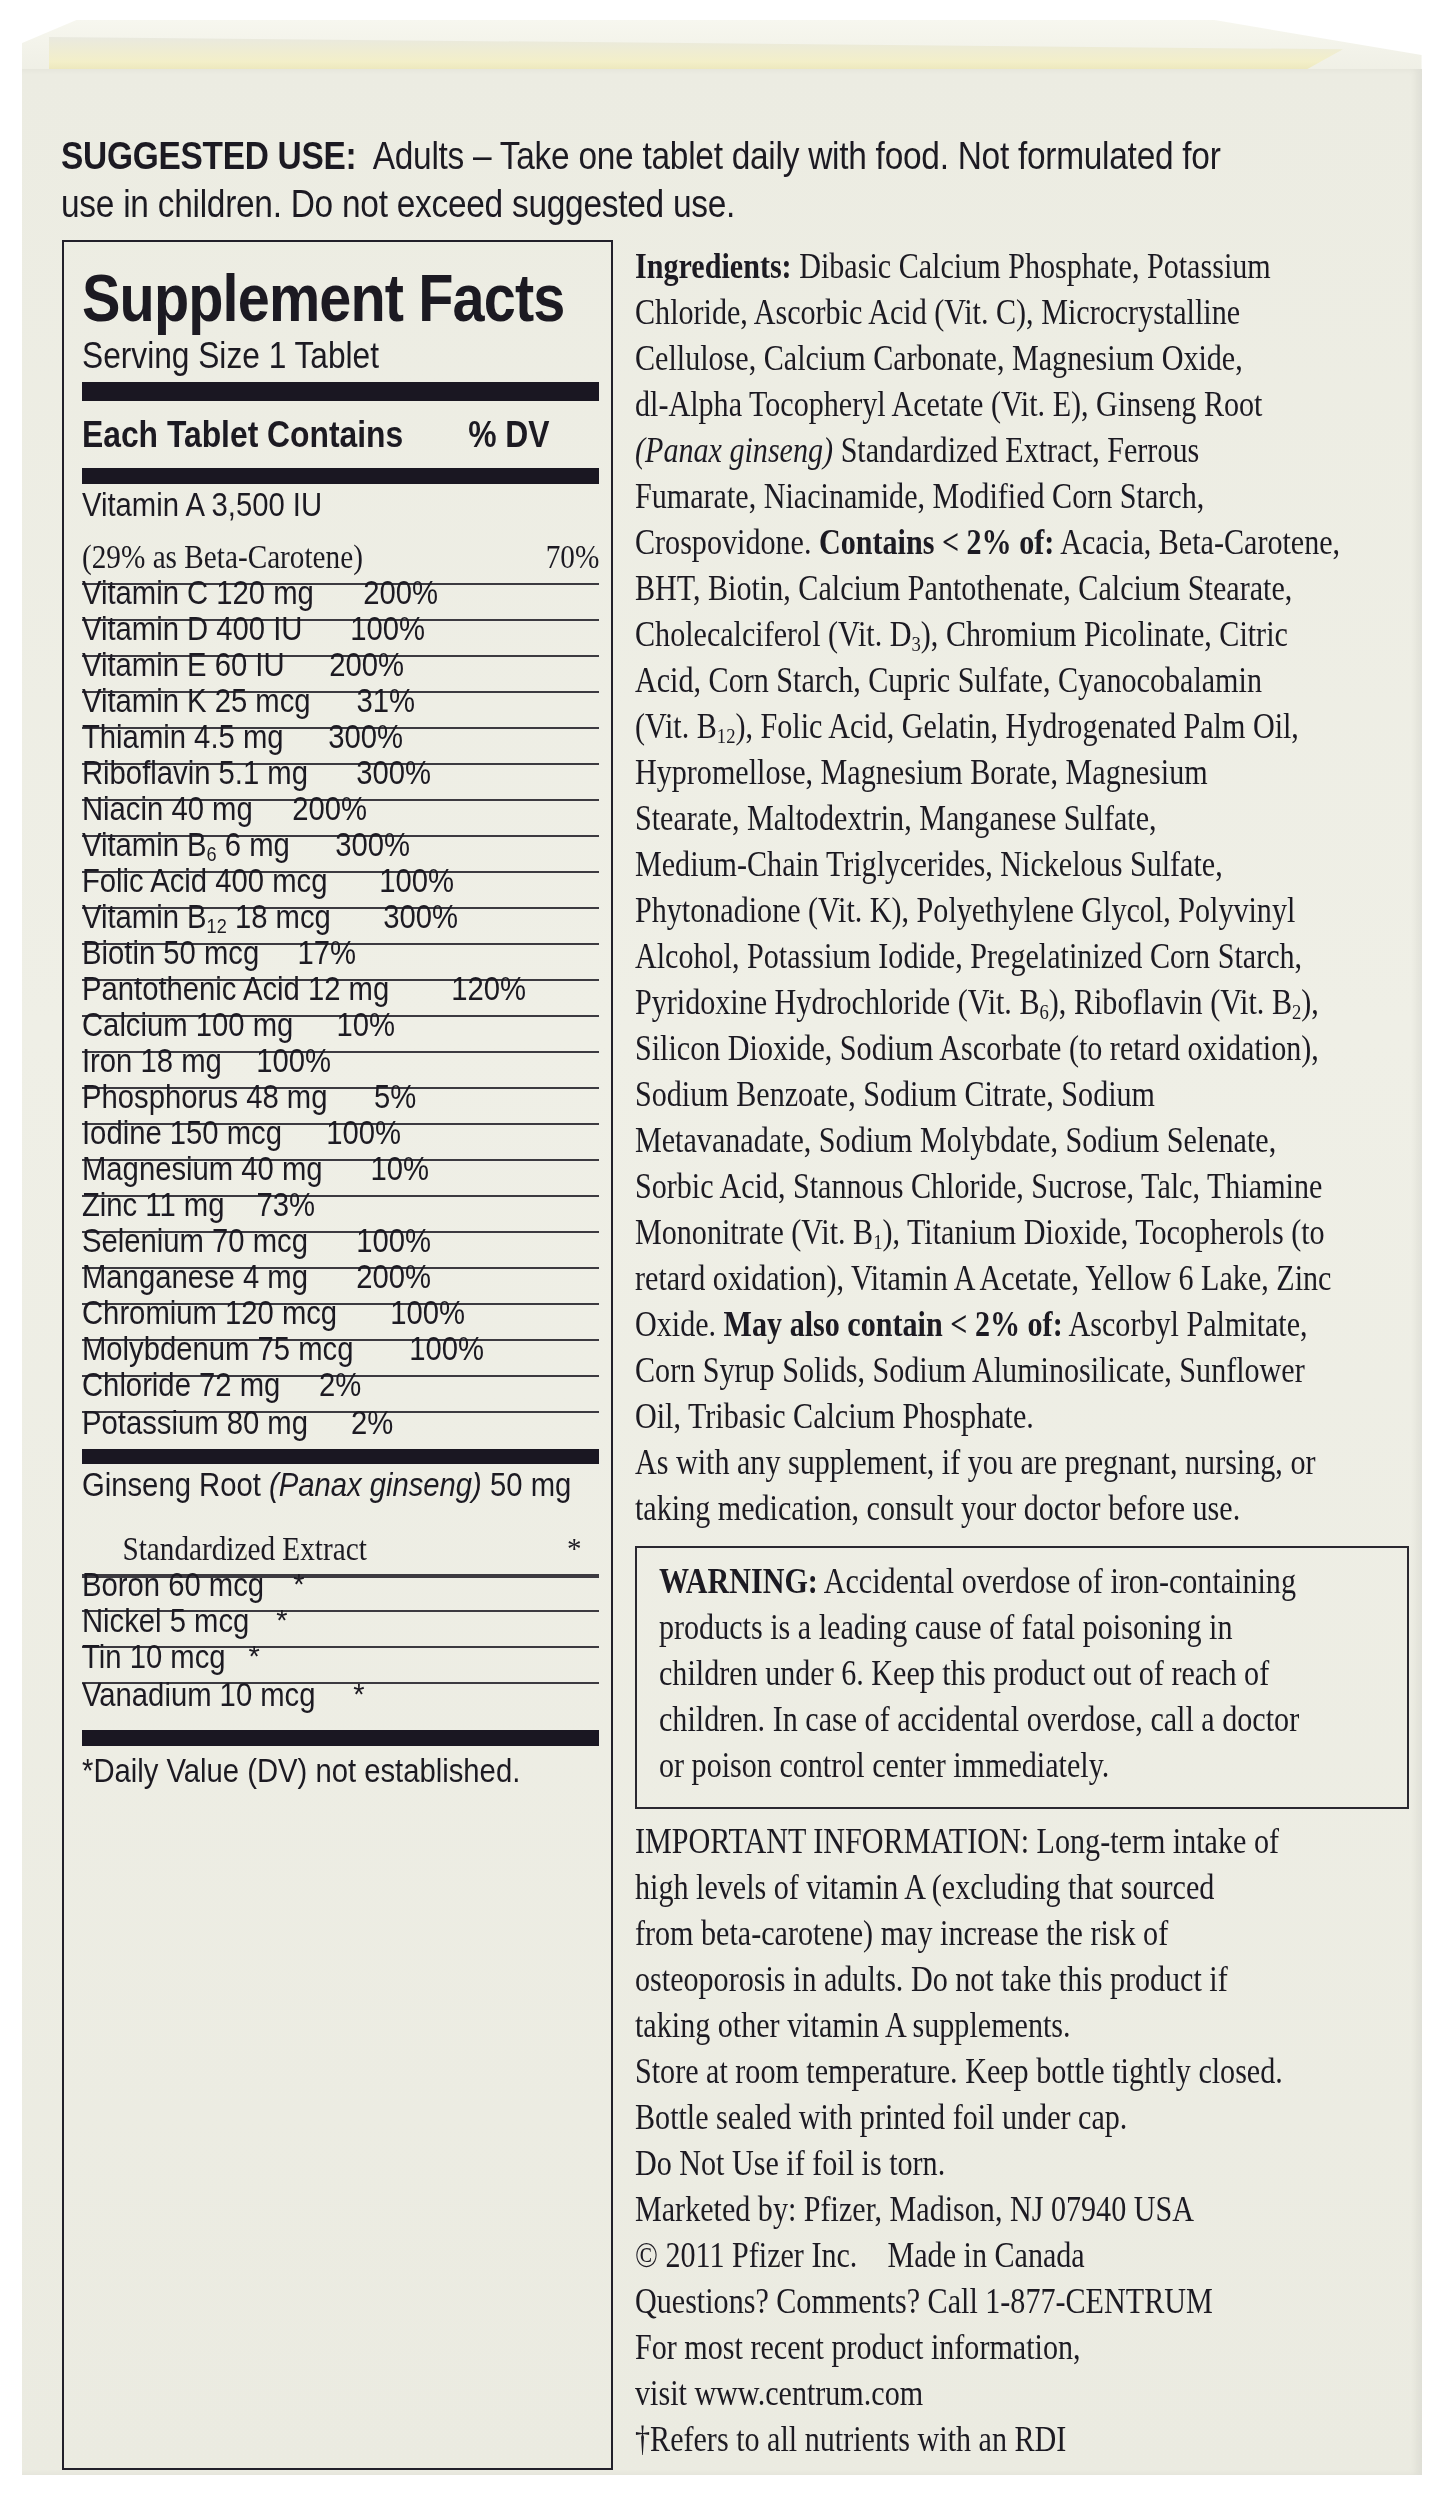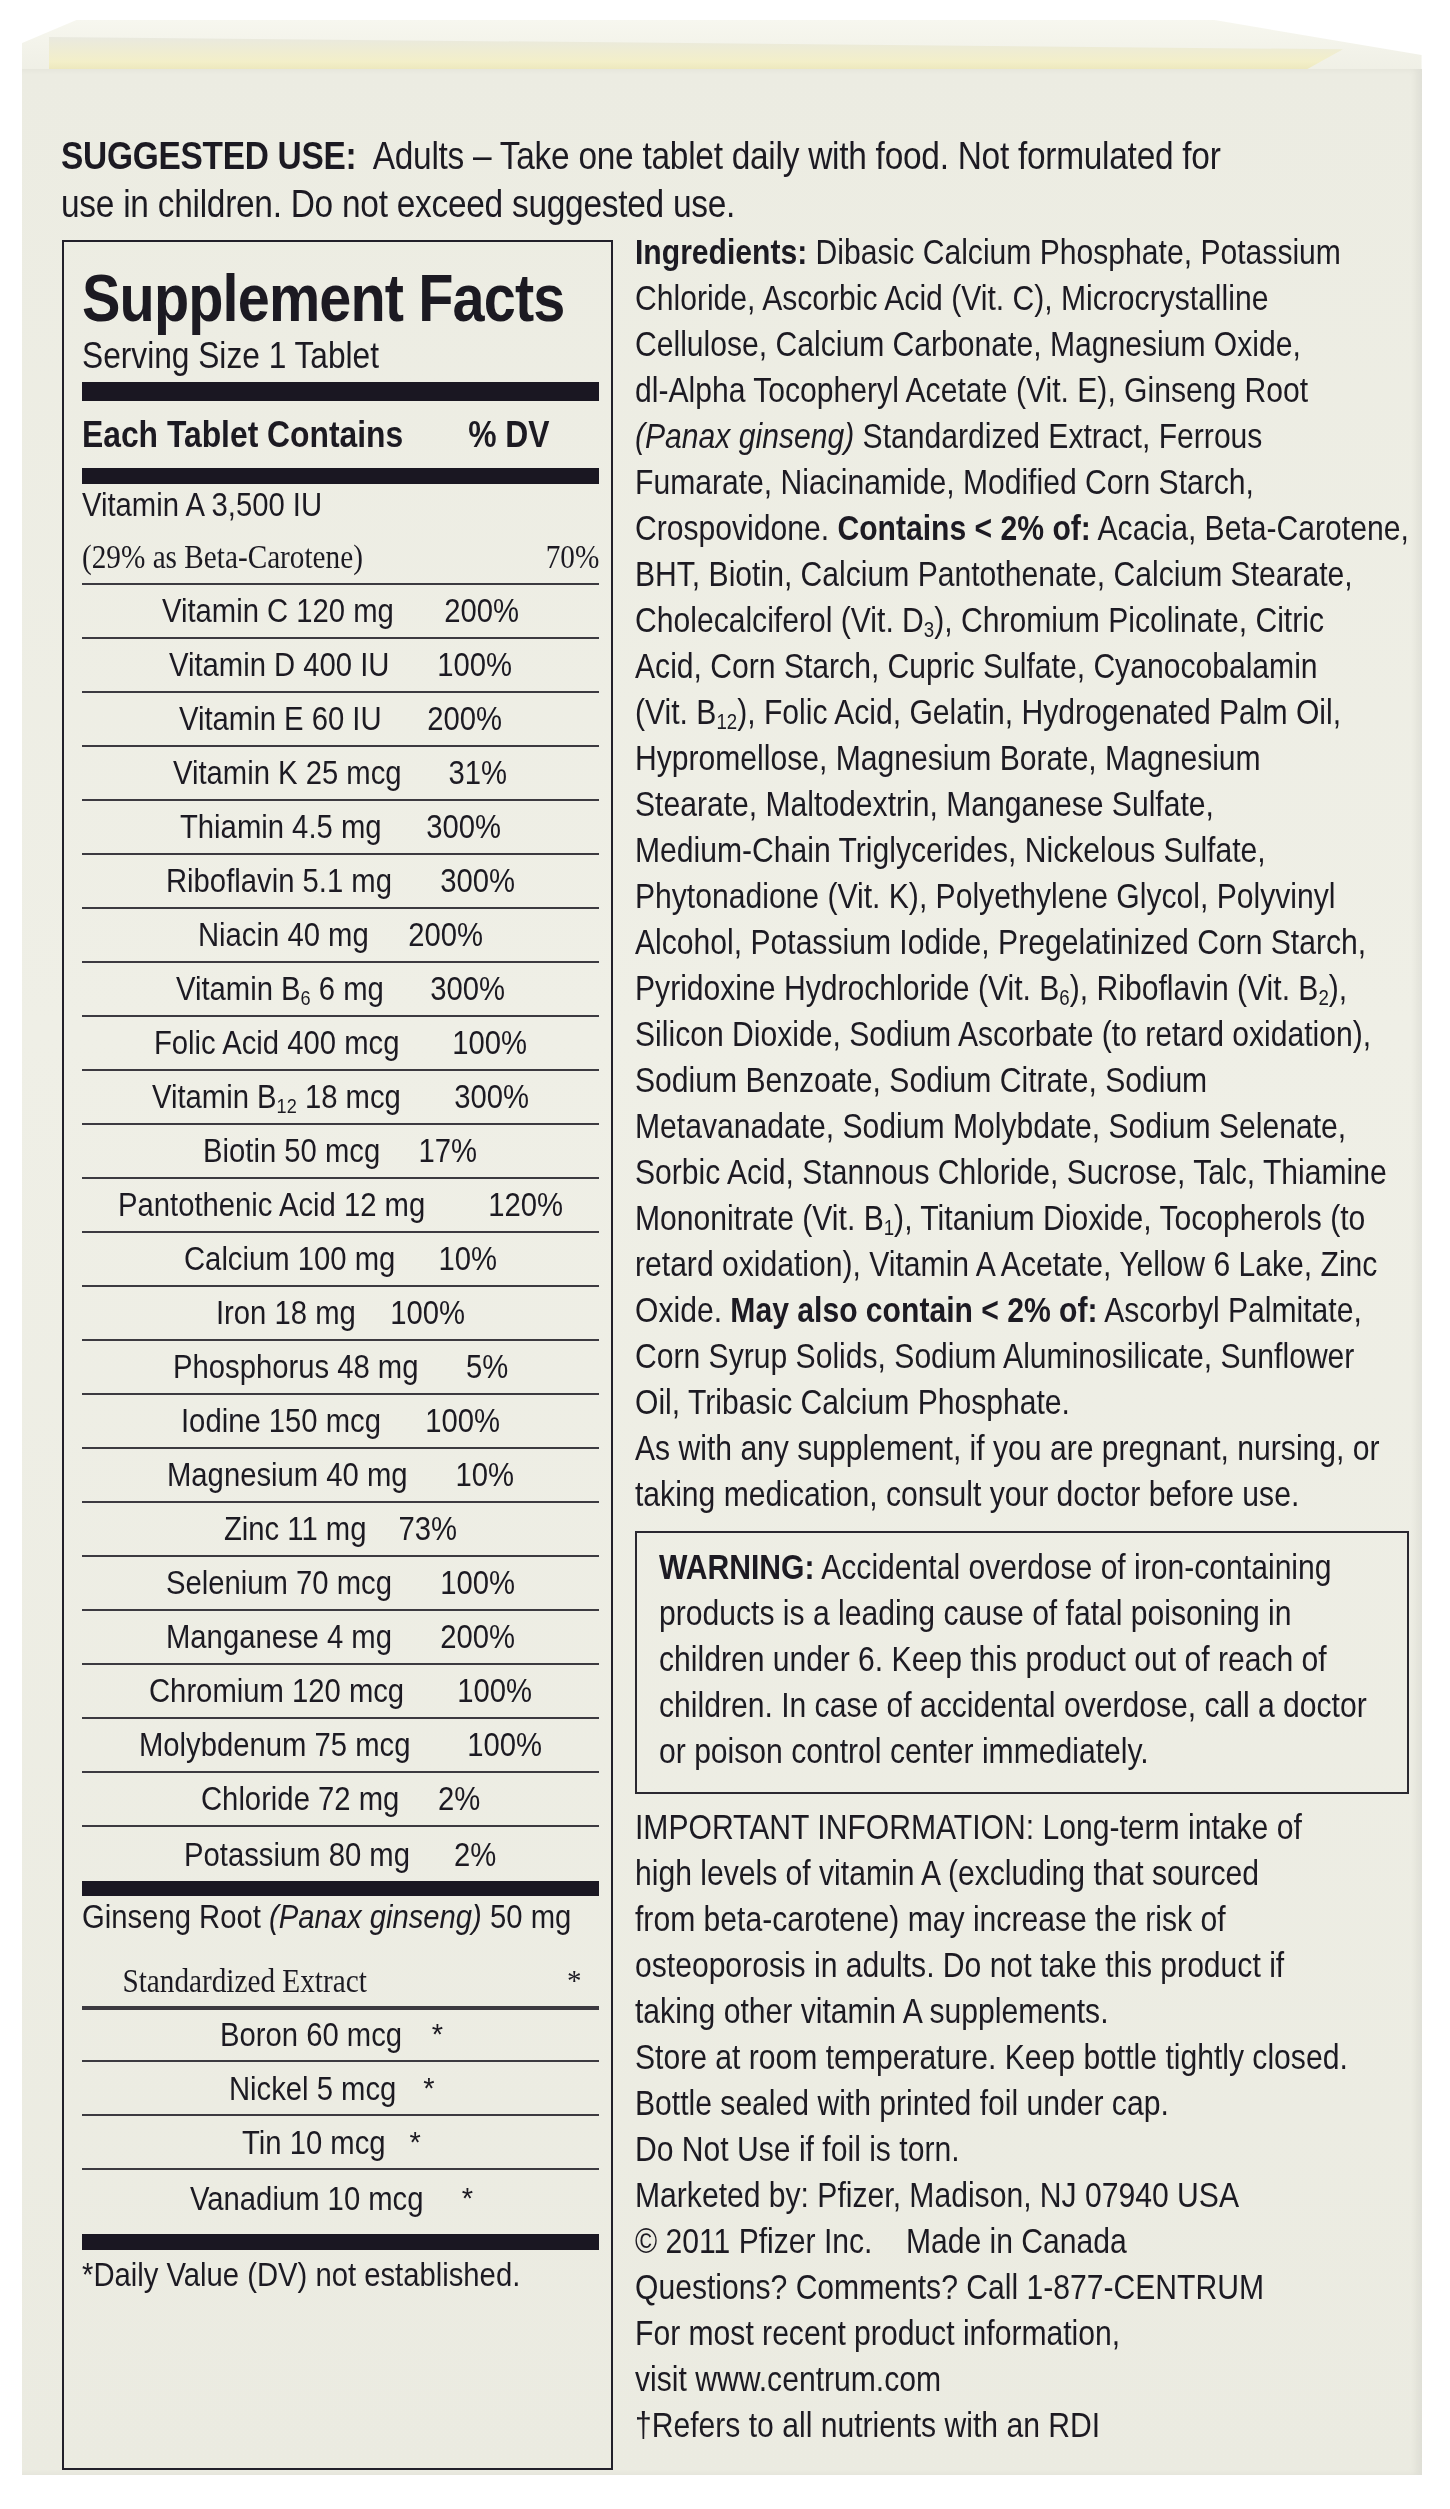--- a/index.html
+++ b/index.html
@@ -45,44 +45,44 @@
   .thick { height: 18.6px; background: #1a1722; margin: 5.9px 0 0 0; }
   .sf-head {
     display: flex; align-items: center;
     height: 67px; font-size: 37px; font-weight: 700;
   }
   .sf-head span { transform: scaleX(0.86); white-space: nowrap; }
   .sf-head .l { transform-origin: left center; }
   .sf-head .r { transform-origin: right center; }
   .thick2 { height: 15.7px; background: #1a1722; }
   .row {
-    display: flex; justify-content: center; align-items: flex-end;
+    display: flex; justify-content: flex-start; align-items: flex-end;
     border-bottom: 2px solid #3c3a40; font-size: 34px; line-height: 41px;
-    height: 54px; box-sizing: border-box; padding-bottom: 5.9px;
+    height: 36px; box-sizing: border-box; padding-bottom: 5.9px;
   }
   .row.tall { height: 101px; flex-direction: column; align-items: stretch; justify-content: space-between; }
   .row .n, .row .v { white-space: nowrap; transform: scaleX(0.86); }
   .row .n { transform-origin: left bottom; }
   .row .v { transform-origin: right bottom; }
   .row.tall .line1 { transform: scaleX(0.86); transform-origin: left bottom; white-space: nowrap; }
   .row.tall .line2 { display: flex; justify-content: space-between; font-family: Liberation Serif, serif; }
   .row.last { border-bottom: none; }
   .row.nb-ginseng { height: 112px; }
   .row.nb-ginseng .line2 .n { padding-left: 47px; }
   .star { font-size: 29px; padding-right: 17.6px; }
   sub.s { font-size: 0.62em; vertical-align: -0.25em; line-height: 0; }
   .sf-foot {
     font-size: 34px; line-height: 41px; padding-top: 3.9px;
     transform: scaleX(0.86); transform-origin: left top; white-space: nowrap;
   }
 
   
   .right {
-    position: absolute; left: 635px; top: 229px; width: 774px;
-    font-size: 35px; line-height: 46px;
+    position: absolute; left: 635px; top: 244px; width: 774px;
+    font-size: 35px; line-height: 46px; font-family: Liberation Serif, serif;
   }
   .squeeze { transform: scaleX(0.86); transform-origin: left top; width: 116%; }
   .ingredients b, .warn b { font-weight: 700; }
   .warn {
     border: 2.9px solid #2a2830; margin: 13.7px 0 9.8px 0; padding: 11.8px 17.6px 17.6px 21.6px;
   }
   .warn-inner { transform: scaleX(0.86); transform-origin: left top; width: 116%; }
   .ln { display: block; white-space: nowrap; }
 </style>
 </head>

